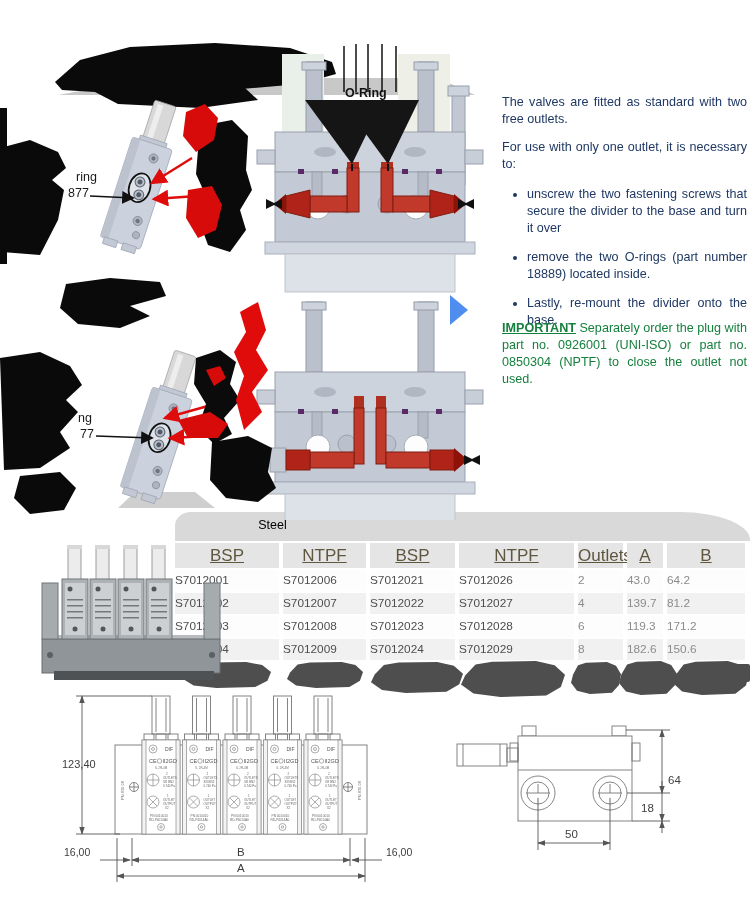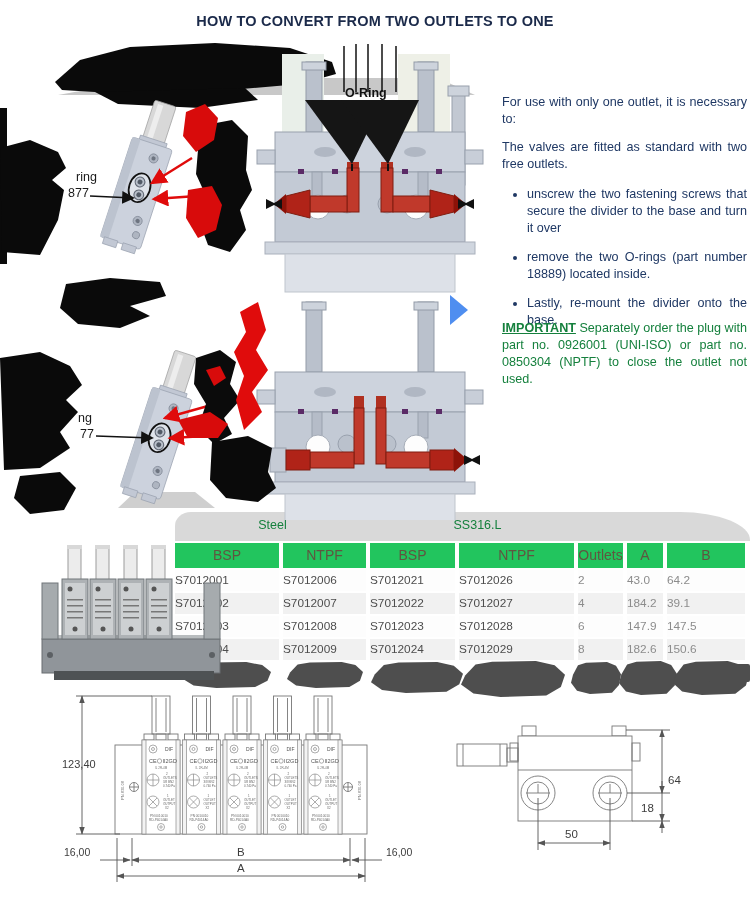--- a/index.html
+++ b/index.html
@@ -13,44 +13,43 @@
   .instructions p{margin:0 0 11px 0;}
   .instructions ul{margin:2px 0 0 0;padding-left:25px;}
   .instructions li{margin-bottom:10px;margin-top:12px;}
   .important{position:absolute;left:502px;top:320px;width:245px;color:#15803d;
          font-size:12.6px;line-height:1.36;text-align:justify;}
   .important .imp-label{font-weight:bold;text-decoration:underline;}
   
   .ptable{position:absolute;left:175px;top:512px;width:575px;z-index:1;}
   .band{position:relative;height:29px;background:#d9d9d9;
         border-top-left-radius:16px 14px;border-top-right-radius:70px 28px;}
-  .band span{position:absolute;top:6px;font-size:12.5px;color:#15803d;text-align:center;}
+  .band span{position:absolute;top:6px;font-size:12.5px;color:#000000;text-align:center;}
   .band .g1{left:0;width:195px;}
   .band .g2{left:195px;width:215px;}
   .grid{display:grid;grid-template-columns:104px 83px 85px 115px 45px 36px 78px;
         column-gap:4px;margin-top:2px;}
-  .hcell{background:#22c55e;height:25px;line-height:25px;text-align:center;
-         color:#5f5640;font-size:14px;}
+  .hcell{background:#e5e5e5;height:25px;line-height:25px;text-align:center;
+         color:#5f5640;font-size:17px;text-decoration:underline;}
   .cell{height:21px;line-height:21px;text-align:left;font-size:11.8px;color:#4d4d4d;}
   .cell.num{color:#8c8c8c;}
   .row-a .cell{background:#fdfdfd;}
   .row-b .cell{background:#f1f1f1;}
   .row-redacted{position:relative;height:30px;margin-top:2px;}
   .blob{position:absolute;background:#4e4e4e;
         clip-path:polygon(4% 40%,14% 10%,30% 2%,72% 0%,90% 12%,100% 38%,96% 72%,82% 96%,38% 100%,12% 90%,0% 65%);}
   .bar{position:absolute;background:#4e4e4e;border-radius:2px;}
   
   .lay{position:absolute;}
 </style>
 </head>
 <body>
 
 <div class="page">
 
-  <div class="title">HOW TO CONVERT FROM TWO OUTLETS TO ONE</div>
 
   <svg class="lay" style="left:0;top:40px;z-index:2" width="500" height="480" viewBox="0 0 500 480">
     <defs>
       <marker id="redA" viewBox="0 0 10 10" refX="8.5" refY="5" markerWidth="7" markerHeight="7" orient="auto">
         <path d="M0,0 L10,5 L0,10 Z" fill="#e00b0b"></path>
         </marker>
       <marker id="blkA" viewBox="0 0 10 10" refX="8.5" refY="5" markerWidth="8" markerHeight="8" orient="auto">
         <path d="M0,0 L10,5 L0,10 Z" fill="#111"></path>
         </marker>
 
@@ -213,36 +212,35 @@
       </g>
       <g>
         <path d="M240,272 L258,262 L266,290 L256,310 L268,330 L252,352 L262,372 L244,390 L236,360 L244,336 L234,312 L246,292 Z" fill="#e00c0c"></path>
         <path d="M212,402 L248,396 L272,408 L268,432 L276,448 L258,462 L226,458 L210,440 Z" fill="#0a0a0a"></path>
         <path d="M178,380 L210,372 L228,384 L218,398 L188,398 Z" fill="#d80b0b"></path>
       </g>
     </g>
   </svg>
 
   <div class="instructions">
+    <p>The valves are fitted as standard with two free outlets.</p>
     <p>For use with only one outlet, it is necessary to:</p>
-    <p>The valves are fitted as standard with two free outlets.</p>
     <ul>
       <li>unscrew the two fastening screws that secure the divider to the base and turn it over</li>
       <li> remove the two O-rings (part number 18889) located inside.</li>
       <li>Lastly, re-mount the divider onto the base.</li>
     </ul>
   </div>
   <div class="important">
     <span class="imp-label">IMPORTANT</span><span> Separately order the plug with part no. 0926001 (UNI-ISO) or part no. 0850304 (NPTF) to close the outlet not used.</span>
   </div>
 
   <div class="ptable">
     <div class="band">
       <span class="g1">Steel</span>
-      <span class="g2">SS316.L</span>
     </div>
     <div class="grid">
       <div class="hcell">BSP</div>
       <div class="hcell">NTPF</div>
       <div class="hcell">BSP</div>
       <div class="hcell">NTPF</div>
       <div class="hcell">Outlets</div>
       <div class="hcell">A</div>
       <div class="hcell">B</div>
     </div>
@@ -254,31 +252,31 @@
       <div class="cell num">2</div>
       <div class="cell num">43.0</div>
       <div class="cell num">64.2</div>
     </div>
     <div class="grid row-b">
       <div class="cell">S7012002</div>
       <div class="cell">S7012007</div>
       <div class="cell">S7012022</div>
       <div class="cell">S7012027</div>
       <div class="cell num">4</div>
-      <div class="cell num">184.2</div>
-      <div class="cell num">39.1</div>
+      <div class="cell num">139.7</div>
+      <div class="cell num">81.2</div>
     </div>
     <div class="grid row-a">
       <div class="cell">S7012003</div>
       <div class="cell">S7012008</div>
       <div class="cell">S7012023</div>
       <div class="cell">S7012028</div>
       <div class="cell num">6</div>
-      <div class="cell num">147.9</div>
-      <div class="cell num">147.5</div>
+      <div class="cell num">119.3</div>
+      <div class="cell num">171.2</div>
     </div>
     <div class="grid row-b">
       <div class="cell">S7012004</div>
       <div class="cell">S7012009</div>
       <div class="cell">S7012024</div>
       <div class="cell">S7012029</div>
       <div class="cell num">8</div>
       <div class="cell num">182.6</div>
       <div class="cell num">150.6</div>
     </div>

